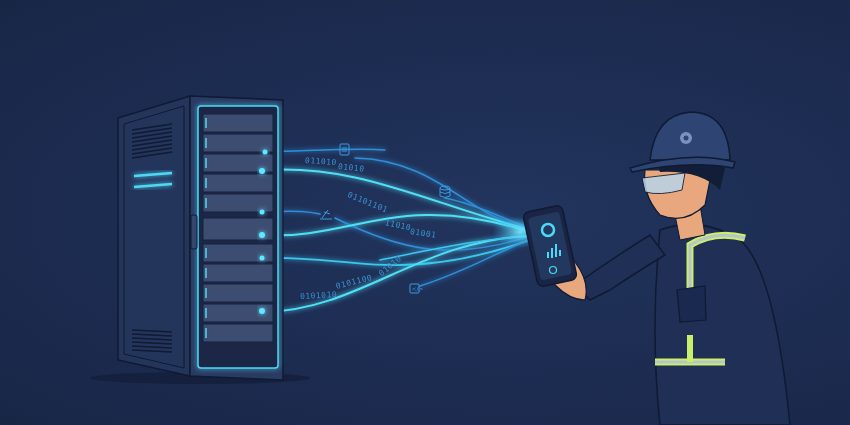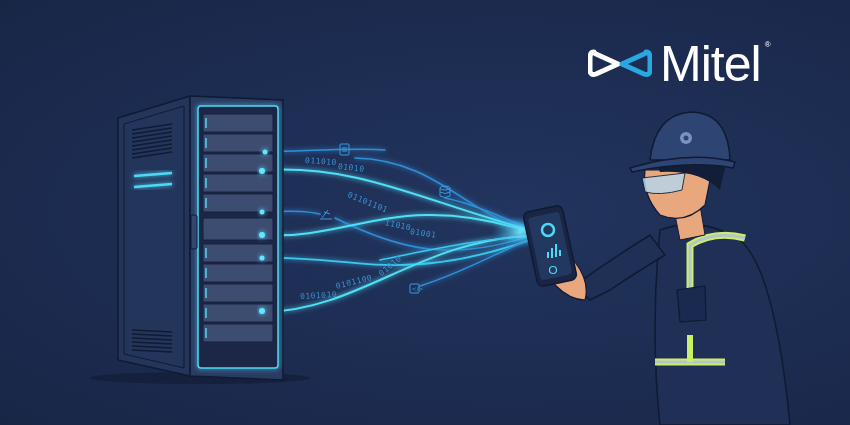--- a/index.html
+++ b/index.html
@@ -29,30 +29,20 @@
     }
     .logo-reg {
       position: absolute; right: -9px; top: 2px; font-size: 8px; color: #fff;
     }
   </style>
 </head>
 <body>
 
 <div class="scene">
 
-  <div class="logo">
-    <svg width="64" height="40" viewBox="0 0 64 40">
-      <path d="M6 8 Q2 8 2 14 L2 26 Q2 32 8 30 L30 20 L8 10 Q6 9 6 8 Z" fill="none" stroke="#ffffff" stroke-width="5" stroke-linejoin="round"></path>
-      <path d="M58 8 Q62 8 62 14 L62 26 Q62 32 56 30 L34 20 L56 10 Q58 9 58 8 Z" fill="none" stroke="#29a8e0" stroke-width="5" stroke-linejoin="round"></path>
-    </svg>
-    <div class="logo-text">
-      <span>Mitel</span>
-      <span class="logo-reg">®</span>
-    </div>
-  </div>
 
   <svg class="layer" width="850" height="425">
     <defs>
       <filter id="glow" x="-20%" y="-20%" width="140%" height="140%">
         <feGaussianBlur stdDeviation="2.5" result="b"></feGaussianBlur>
         <feMerge>
             <feMergeNode in="b"></feMergeNode>
             <feMergeNode in="SourceGraphic"></feMergeNode>
           </feMerge>
       </filter>

